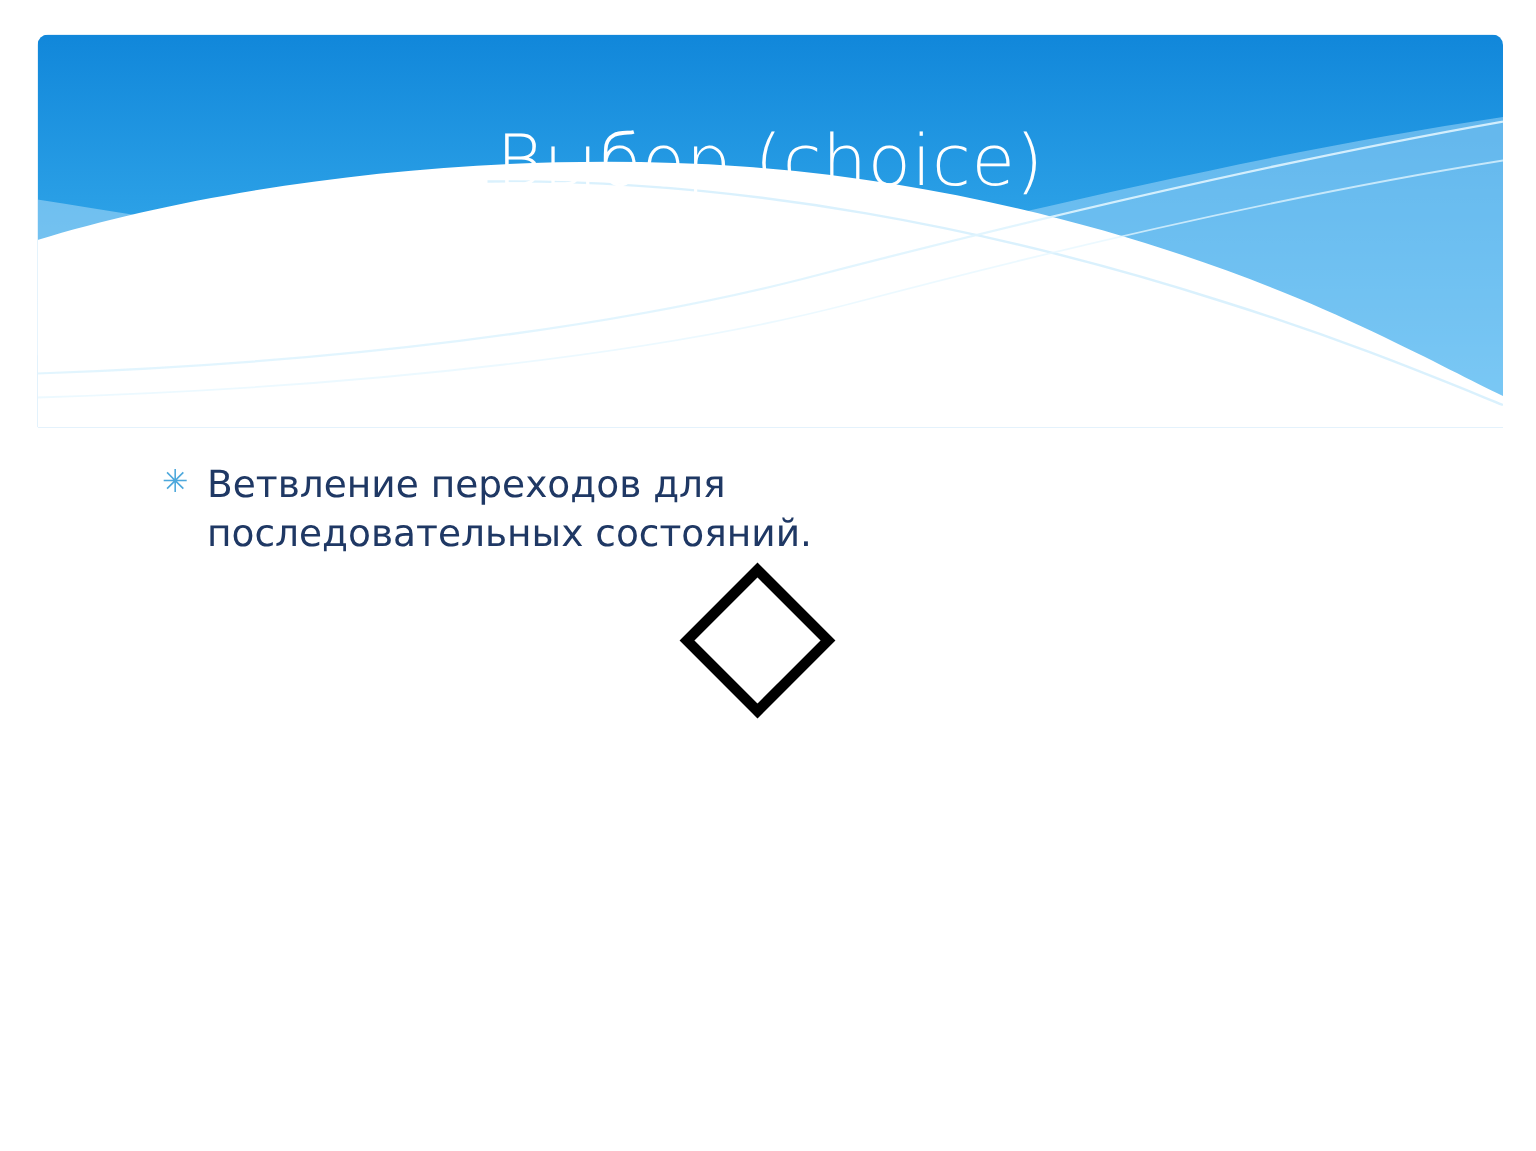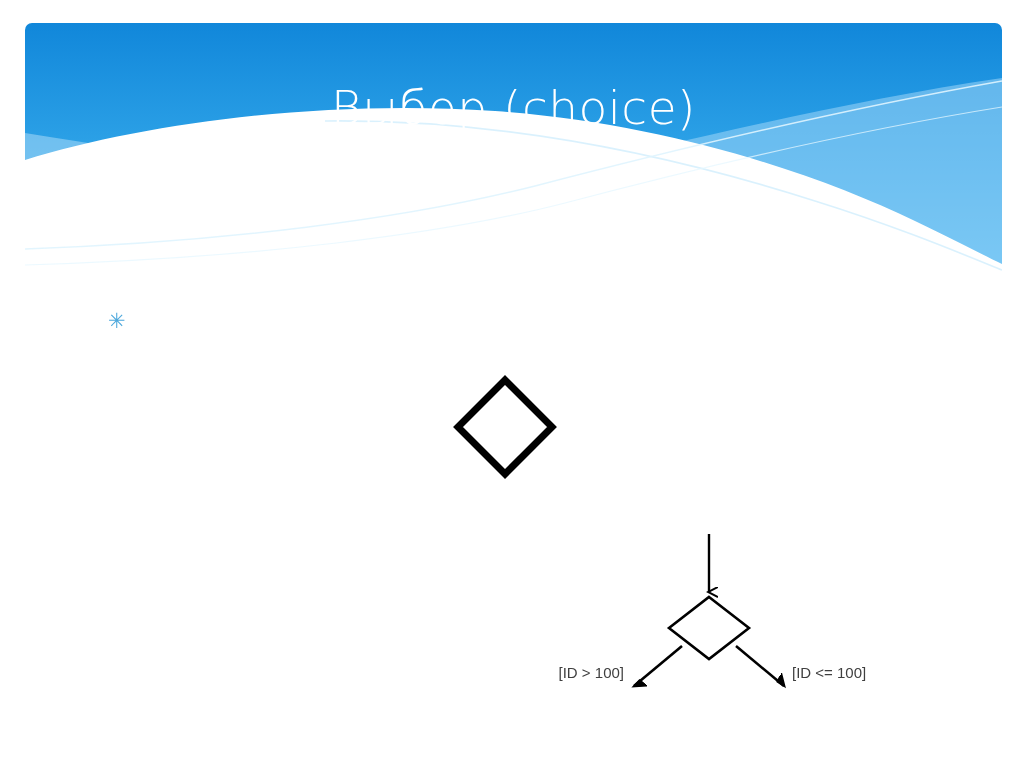--- a/index.html
+++ b/index.html
@@ -143,46 +143,24 @@
         <path d="M 977 58 C 830 84 660 124 510 163 C 380 196 200 219 0 226" fill="none" stroke="#dff4fe" stroke-width="1.5" opacity="0.9"></path>
         <path d="M 977 84 C 840 106 680 143 540 180 C 420 211 230 235 0 242" fill="none" stroke="#e6f7ff" stroke-width="1.2" opacity="0.75"></path>
       </g>
     </svg>
   </div>
 
   <div id="slide-title">Выбор (choice)</div>
 
   <div id="bullet-block">
     <span id="bullet-marker">✳</span>
+    <span id="bullet-text">Ветвление переходов для последовательных состояний.</span>
   </div>
 
   <div class="diagram" id="diagram-top">
     <svg width="140" height="110" viewBox="0 0 140 110">
       <polygon points="65,8 112,55 65,102 18,55" fill="#ffffff" stroke="#000000" stroke-width="7"></polygon>
     </svg>
   </div>
 
 
-  <div class="diagram" id="diagram-right">
-    <svg width="420" height="180" viewBox="0 0 420 180">
-      <defs>
-        <marker id="arrowDownR" markerWidth="12" markerHeight="12" refX="5" refY="9" orient="auto" markerUnits="userSpaceOnUse">
-          <path d="M 0 0 L 5 10 L 10 0" fill="none" stroke="#000000" stroke-width="2"></path>
-        </marker>
-        <marker id="arrowDiagR" markerWidth="14" markerHeight="14" refX="10" refY="10" orient="auto" markerUnits="userSpaceOnUse">
-          <path d="M 0 2 L 11 10 L 2 11 Z" fill="#000000" stroke="#000000" stroke-width="1.5"></path>
-        </marker>
-      </defs>
-
-      <line x1="199" y1="14" x2="199" y2="72" stroke="#000000" stroke-width="2.4" marker-end="url(#arrowDownR)"></line>
-
-      <polygon points="199,77 239,108 199,139 159,108" fill="#ffffff" stroke="#000000" stroke-width="2.6"></polygon>
-      <text x="199" y="114" text-anchor="middle" class="node-label"></text>
-
-      <line x1="172" y1="126" x2="124" y2="166" stroke="#000000" stroke-width="2.6" marker-end="url(#arrowDiagR)"></line>
-      <text x="114" y="158" text-anchor="end" class="edge-label">[ID &gt; 100]</text>
-
-      <line x1="226" y1="126" x2="274" y2="166" stroke="#000000" stroke-width="2.6" marker-end="url(#arrowDiagR)"></line>
-      <text x="282" y="158" text-anchor="start" class="edge-label">[ID &lt;= 100]</text>
-    </svg>
-  </div>
 
 </div>
 
 </body></html>

